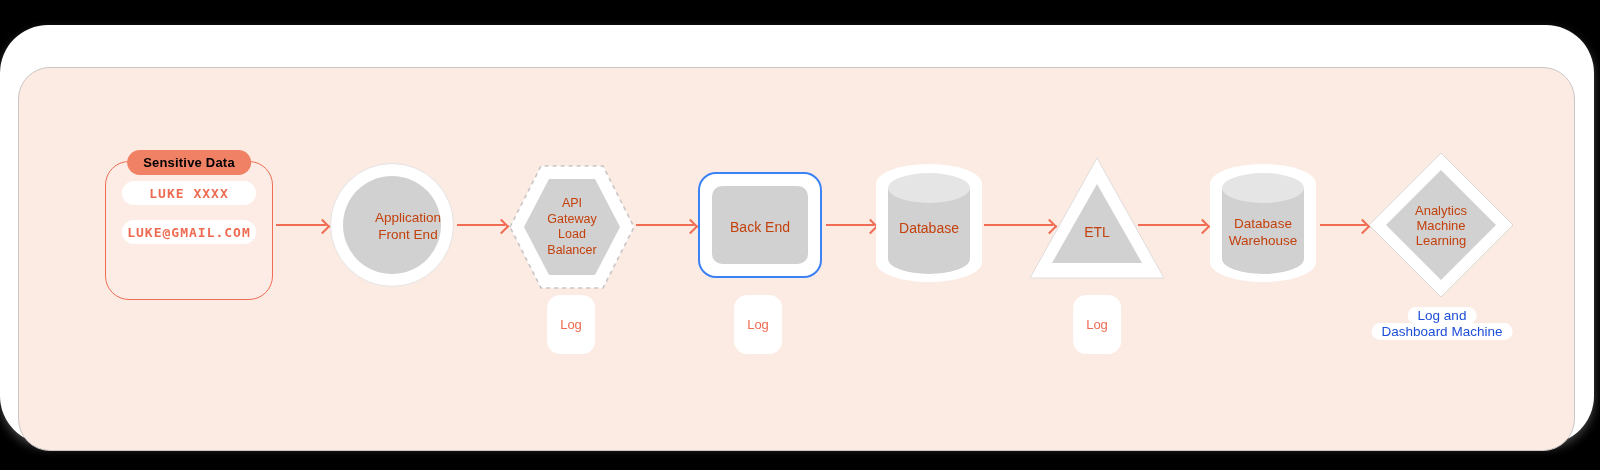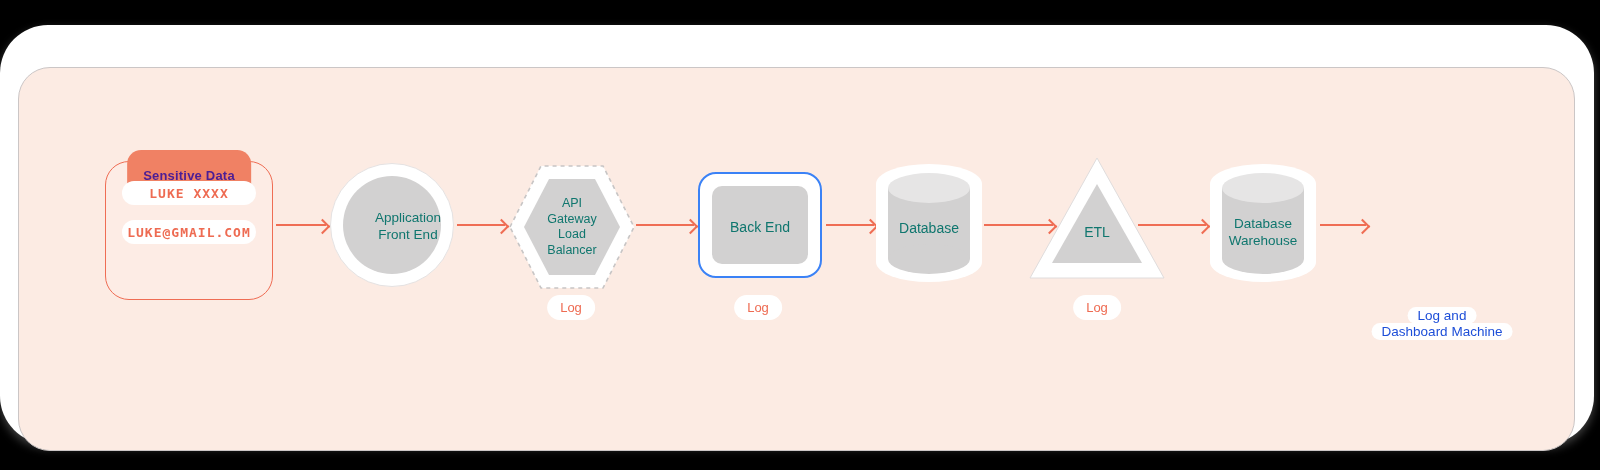--- a/index.html
+++ b/index.html
@@ -17,33 +17,33 @@
     position:absolute; left:18px; top:42px; width:1557px; height:384px;
     background:#fcebe3; border:1px solid #cbc6c6; border-radius:32px;
   }
   
   .sens-box {
     position:absolute; left:105px; top:161px; width:168px; height:139px;
     border:1.5px solid #ef6d54; border-radius:24px; background:#fdece5;
   }
   .sens-title {
     position:absolute; left:50%; top:-12px; transform:translateX(-50%);
-    background:#f08164; color:#4c1d95; font-size:13px; font-weight:bold;
-    padding:18px 16px; border-radius:14px; white-space:nowrap; letter-spacing:.2px;
+    background:#f08164; color:#000000; font-size:13px; font-weight:bold;
+    padding:5px 16px; border-radius:14px; white-space:nowrap; letter-spacing:.2px;
   }
   .sens-fields { position:absolute; left:16px; right:16px; top:19px; display:flex; flex-direction:column; gap:15px; }
   .sens-field {
     height:24px; background:#fff; border-radius:12px;
     display:flex; align-items:center; justify-content:center;
     font-family:"DejaVu Sans Mono","Liberation Mono",monospace;
     font-size:13px; letter-spacing:1px; color:#ee6b52; font-weight:bold;
   }
   
   .node-label {
-    position:absolute; width:100%; text-align:center; color:#0f766e;
+    position:absolute; width:100%; text-align:center; color:#c2410c;
     white-space:pre-line; pointer-events:none;
   }
   .circle-node {
     position:absolute; left:330px; top:163px; width:124px; height:124px;
     background:#fff; border:1px solid #e5e2e2; border-radius:50%;
   }
   .circle-inner {
     position:absolute; left:12px; top:12px; width:98px; height:98px;
     background:#d2d1d1; border-radius:50%;
   }
@@ -59,21 +59,21 @@
   
   .arrow { position:absolute; height:2px; background:#ef6d54; }
   .arrow::after {
     content:""; position:absolute; right:-2px; top:-3.5px; width:9px; height:9px;
     border-top:2px solid #ef6d54; border-right:2px solid #ef6d54;
     transform:rotate(45deg);
   }
   
   .log-pill {
     position:absolute; transform:translateX(-50%);
-    background:#fff; border-radius:13px; padding:5px 13px;
+    background:#fff; border-radius:13px; padding:22px 13px;
     color:#ee6b52; font-size:13px; white-space:nowrap;
   }
   .log-stack { position:absolute; transform:translateX(-50%); display:flex; flex-direction:column; align-items:center; }
   .log-line {
     background:#fff; border-radius:11px; padding:1px 10px; margin-top:-1px;
     color:#1d4ed8; font-size:13.5px; white-space:nowrap;
   }
 </style>
 </head>
 <body>
@@ -150,17 +150,26 @@
       <rect x="0" y="21" width="106" height="78" fill="#ffffff"></rect>
       <ellipse cx="53" cy="99" rx="53" ry="20" fill="#ffffff"></ellipse>
       <rect x="12" y="25" width="82" height="71" fill="#d2d1d1"></rect>
       <ellipse cx="53" cy="96" rx="41" ry="15" fill="#d2d1d1"></ellipse>
       <ellipse cx="53" cy="25" rx="41" ry="15" fill="#e6e5e5"></ellipse>
     </svg>
     <div class="node-label" style="top:52px; font-size:13.5px; line-height:17px;">Database
 Warehouse</div>
   </div>
 
+  <div class="shape-svg" style="left:1368px; top:152px; width:146px; height:146px;">
+    <svg width="146" height="146">
+      <polygon points="73,1 145,73 73,145 1,73" fill="#ffffff" stroke="#dbd8d8" stroke-width="1"></polygon>
+      <polygon points="73,18 128,73 73,128 18,73" fill="#d2d1d1"></polygon>
+    </svg>
+    <div class="node-label" style="top:51px; font-size:13px; line-height:15px;">Analytics
+Machine
+Learning</div>
+  </div>
   <div class="log-stack" style="left:1442px; top:308px;">
     <div class="log-line">Log and</div>
     <div class="log-line">Dashboard Machine</div>
   </div>
 </div>
 
 </body></html>

